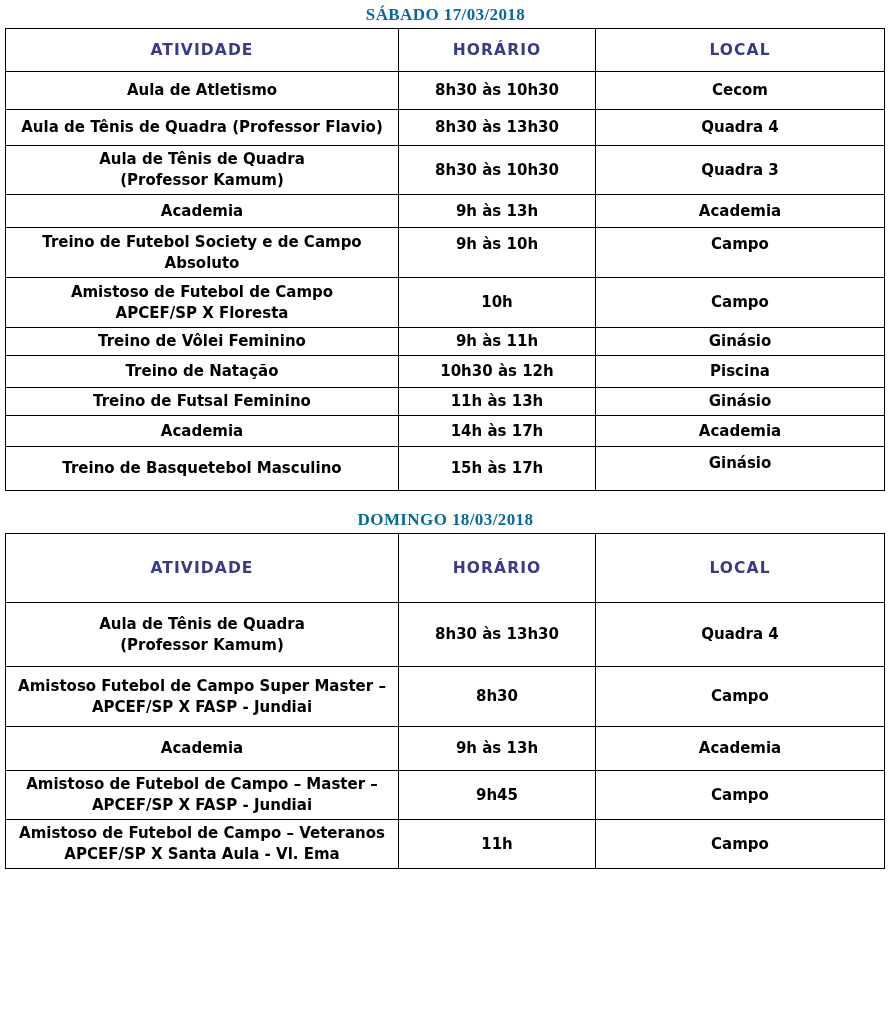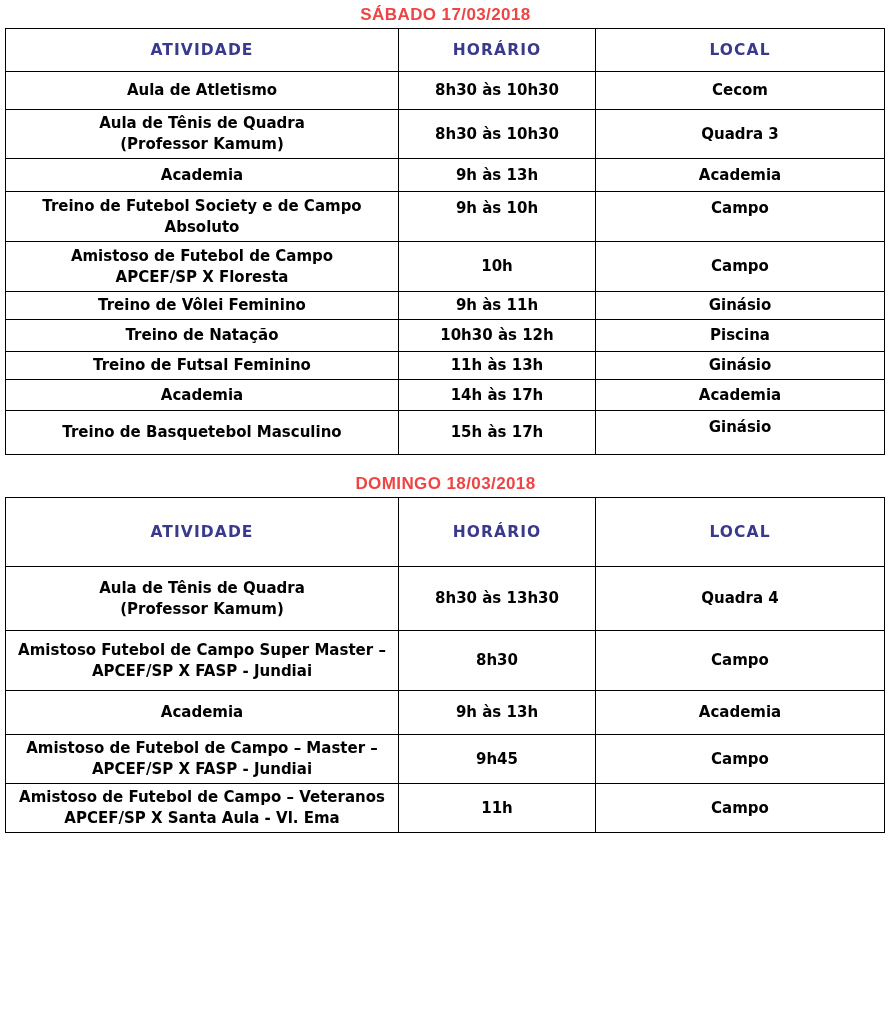--- a/index.html
+++ b/index.html
@@ -19,25 +19,25 @@
   .page {
     position: relative;
     width: 891px;
     height: 1024px;
     box-sizing: border-box;
     padding: 0 5px;
   }
 
   .day-title {
     text-align: center;
-    font-family: Liberation Sans, sans-serif;
+    font-family: Liberation Serif, serif;
     font-weight: bold;
     font-size: 17px;
     letter-spacing: 0.4px;
-    color: #ef4444;
+    color: #0369a1;
     line-height: 22px;
     padding-top: 2px;
     padding-bottom: 2px;
   }
 
   table.sched {
     border-collapse: collapse;
     width: 879px;
     margin: 0;
     table-layout: fixed;
@@ -102,20 +102,25 @@
         <th>HORÁRIO</th>
         <th>LOCAL</th>
       </tr>
     </thead>
     <tbody>
       <tr style="height:38px">
         <td>Aula de Atletismo</td>
         <td>8h30 às 10h30</td>
         <td>Cecom</td>
       </tr>
+      <tr style="height:36px">
+        <td>Aula de Tênis de Quadra (Professor Flavio)</td>
+        <td>8h30 às 13h30</td>
+        <td>Quadra 4</td>
+      </tr>
       <tr style="height:49px">
         <td>Aula de Tênis de Quadra
 (Professor Kamum)</td>
         <td>8h30 às 10h30</td>
         <td>Quadra 3</td>
       </tr>
       <tr style="height:33px">
         <td>Academia</td>
         <td>9h às 13h</td>
         <td>Academia</td>

